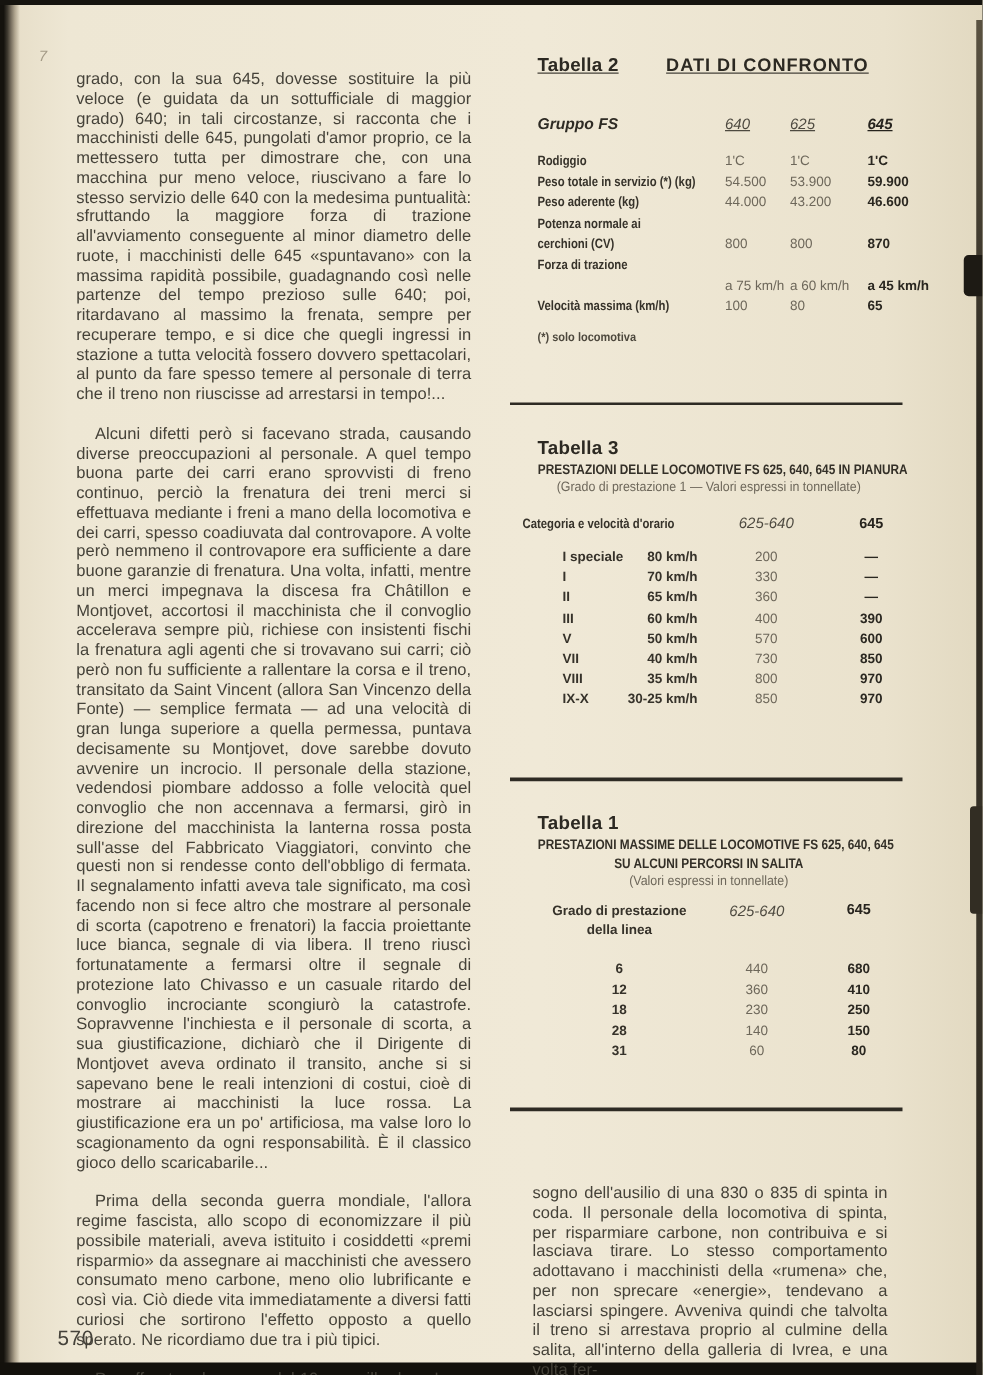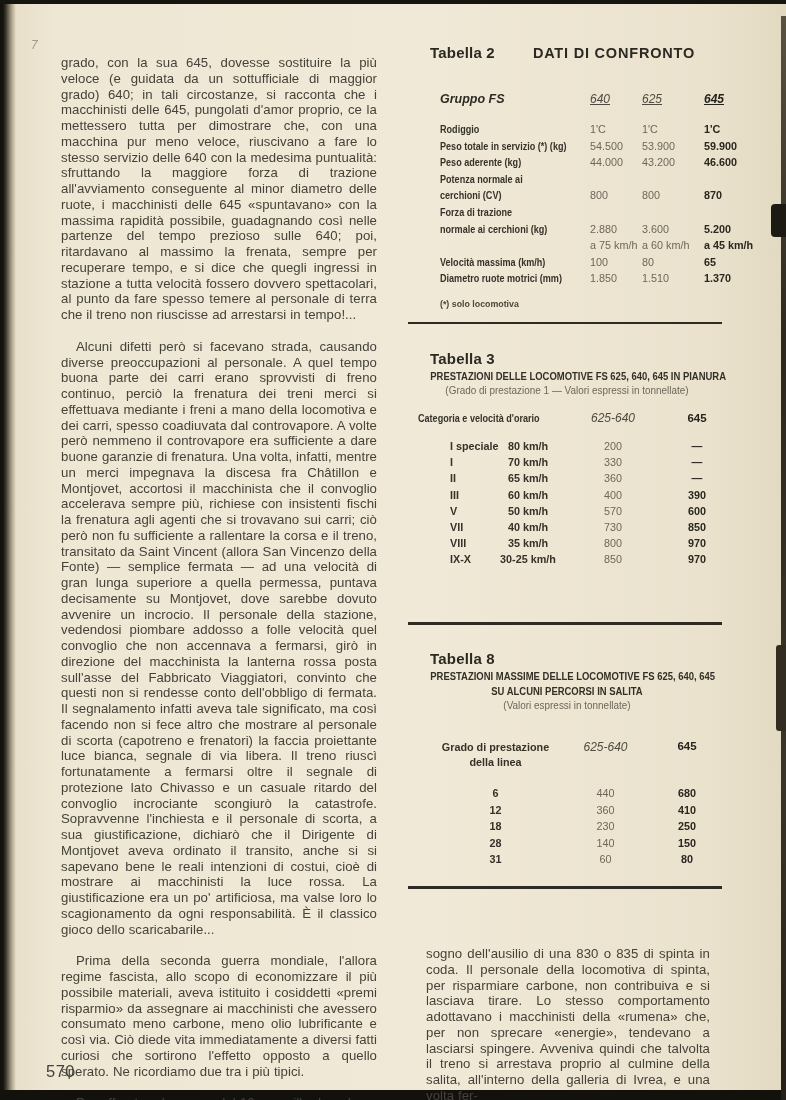--- a/index.html
+++ b/index.html
@@ -24,24 +24,24 @@
   .left-col{position:absolute;left:45px;top:39px;width:348px;}
   .rc-text{position:absolute;left:410px;top:930px;width:316px;}
 
   
   .rc{position:absolute;left:408px;top:0;width:318px;}
   .rule{position:absolute;left:0;width:314px;background:#2e2b24;}
   .rule1{top:322px;height:2px;}
   .rule2{top:622px;height:3px;}
   .rule3{top:886px;height:3px;}
   .tcap{font-size:15px;font-weight:700;color:#2c2922;letter-spacing:.2px;}
-  .t2cap{position:absolute;top:44px;left:22px;display:flex;gap:38px;align-items:baseline;}
+  .t2cap{position:absolute;top:44px;left:22px;display:flex;gap:38px;align-items:baseline;text-decoration:underline;}
   .t2cap .ttitle{font-size:14.5px;font-weight:700;letter-spacing:.8px;color:#2c2922;}
 
-  .t2body{position:absolute;top:92px;left:22px;width:296px;margin-left:10px;}
+  .t2body{position:absolute;top:92px;left:22px;width:296px;}
   .t2head{display:grid;grid-template-columns:150px 52px 62px auto;align-items:baseline;}
   .t2head .gruppo{font-style:italic;font-weight:700;font-size:12.5px;color:#2e2b24;}
   .t2head .colh{font-style:italic;font-size:12px;color:#4e4a40;text-decoration:underline;}
   .t2head .colh.b{font-weight:700;color:#26231d;}
   .t2rows{margin-top:15px;}
   .t2row{display:grid;grid-template-columns:150px 52px 62px auto;line-height:16.6px;align-items:baseline;}
   .t2label{font-weight:700;font-size:10.8px;color:#36322a;white-space:nowrap;transform:scaleX(.84);transform-origin:0 50%;}
   .t2v{font-size:10.8px;color:#6d675a;white-space:nowrap;}
   .t2v.b{font-weight:700;color:#2a2720;}
   .footnote{margin-top:11px;font-size:9.8px;color:#4d483d;font-weight:700;transform:scaleX(.9);transform-origin:0 50%;}
@@ -53,25 +53,25 @@
   .ttl{font-size:11px;font-weight:700;text-align:center;color:#332f27;white-space:nowrap;transform:scaleX(.86);transform-origin:50% 50%;margin-top:3px;}
   .tsub{font-size:10.8px;text-align:center;color:#6d675a;margin-top:2px;transform:scaleX(.92);transform-origin:50% 50%;}
 
   .t3head{display:grid;grid-template-columns:10px 80px 60px 110px auto;margin-top:15px;align-items:baseline;}
   .t3head .c1{grid-column:2/4;font-weight:700;font-size:10.8px;color:#36322a;white-space:nowrap;transform:scaleX(.84);transform-origin:0 50%;}
   .t3head .c2{font-style:italic;font-size:12px;color:#4e4a40;text-align:center;}
   .t3head .c3{font-weight:700;font-size:11.5px;color:#26231d;text-align:center;}
   .t3rows{margin-top:13px;}
   .t3row{display:grid;grid-template-columns:10px 80px 60px 110px auto;line-height:16.2px;align-items:baseline;}
   .t3cat{grid-column:2;font-weight:700;font-size:10.8px;color:#36322a;white-space:nowrap;margin-left:32px;}
-  .t3speed{font-weight:700;font-size:10.8px;color:#36322a;text-align:center;white-space:nowrap;}
+  .t3speed{font-weight:700;font-size:10.8px;color:#36322a;text-align:right;white-space:nowrap;}
   .t3v1{font-size:10.8px;color:#6d675a;text-align:center;}
   .t3v2{font-weight:700;font-size:10.8px;color:#2a2720;text-align:center;}
 
-  .t4head{display:grid;grid-template-columns:20px 135px 85px auto;margin-top:29px;align-items:start;}
+  .t4head{display:grid;grid-template-columns:20px 135px 85px auto;margin-top:11px;align-items:start;}
   .t4head .c1{grid-column:2;font-weight:700;font-size:10.8px;color:#36322a;text-align:center;line-height:15px;}
   .t4head .c2{font-style:italic;font-size:12px;color:#4e4a40;text-align:center;}
   .t4head .c3{font-weight:700;font-size:11.5px;color:#26231d;text-align:center;}
   .t4rows{margin-top:15px;}
   .t4row{display:grid;grid-template-columns:20px 135px 85px auto;line-height:16.6px;align-items:baseline;}
   .t4g{grid-column:2;font-weight:700;font-size:10.8px;color:#36322a;text-align:center;}
   .t4v1{font-size:10.8px;color:#6d675a;text-align:center;}
   .t4v2{font-weight:700;font-size:10.8px;color:#2a2720;text-align:center;}
 
   .page-number{position:absolute;left:46px;top:1062px;font-size:16.5px;color:#45423a;letter-spacing:.5px;}
@@ -142,42 +142,30 @@
             <span class="t2v">800</span>
             <span class="t2v b">870</span>
           </div>
         <div class="t2row">
             <span class="t2label">Forza di trazione</span>
             <span class="t2v"></span>
             <span class="t2v"></span>
             <span class="t2v b"></span>
           </div>
         <div class="t2row">
-            <span class="t2label">normale ai cerchioni (kg)</span>
-            <span class="t2v">2.880</span>
-            <span class="t2v">3.600</span>
-            <span class="t2v b">5.200</span>
-          </div>
-        <div class="t2row">
             <span class="t2label"></span>
             <span class="t2v">a 75 km/h</span>
             <span class="t2v">a 60 km/h</span>
             <span class="t2v b">a 45 km/h</span>
           </div>
         <div class="t2row">
             <span class="t2label">Velocità massima (km/h)</span>
             <span class="t2v">100</span>
             <span class="t2v">80</span>
             <span class="t2v b">65</span>
-          </div>
-        <div class="t2row">
-            <span class="t2label">Diametro ruote motrici (mm)</span>
-            <span class="t2v">1.850</span>
-            <span class="t2v">1.510</span>
-            <span class="t2v b">1.370</span>
           </div>
       </div>
       <div class="footnote">(*) solo locomotiva</div>
     </div>
 
     <div class="rule rule1"></div>
 
     <div class="t3">
       <div class="tcap">Tabella 3</div>
       <div class="ttl">PRESTAZIONI DELLE LOCOMOTIVE FS 625, 640, 645 IN PIANURA</div>
@@ -236,21 +224,21 @@
             <span class="t3speed">30-25 km/h</span>
             <span class="t3v1">850</span>
             <span class="t3v2">970</span>
           </div>
       </div>
     </div>
 
     <div class="rule rule2"></div>
 
     <div class="t4">
-      <div class="tcap">Tabella 8</div>
+      <div class="tcap">Tabella 1</div>
       <div class="ttl">PRESTAZIONI MASSIME DELLE LOCOMOTIVE FS 625, 640, 645</div>
       <div class="ttl">SU ALCUNI PERCORSI IN SALITA</div>
       <div class="tsub">(Valori espressi in tonnellate)</div>
       <div class="t4head">
         <span></span>
         <span class="c1"><span>Grado di prestazione</span><br><span>della linea</span></span>
         <span class="c2">625-640</span>
         <span class="c3">645</span>
       </div>
       <div class="t4rows">

